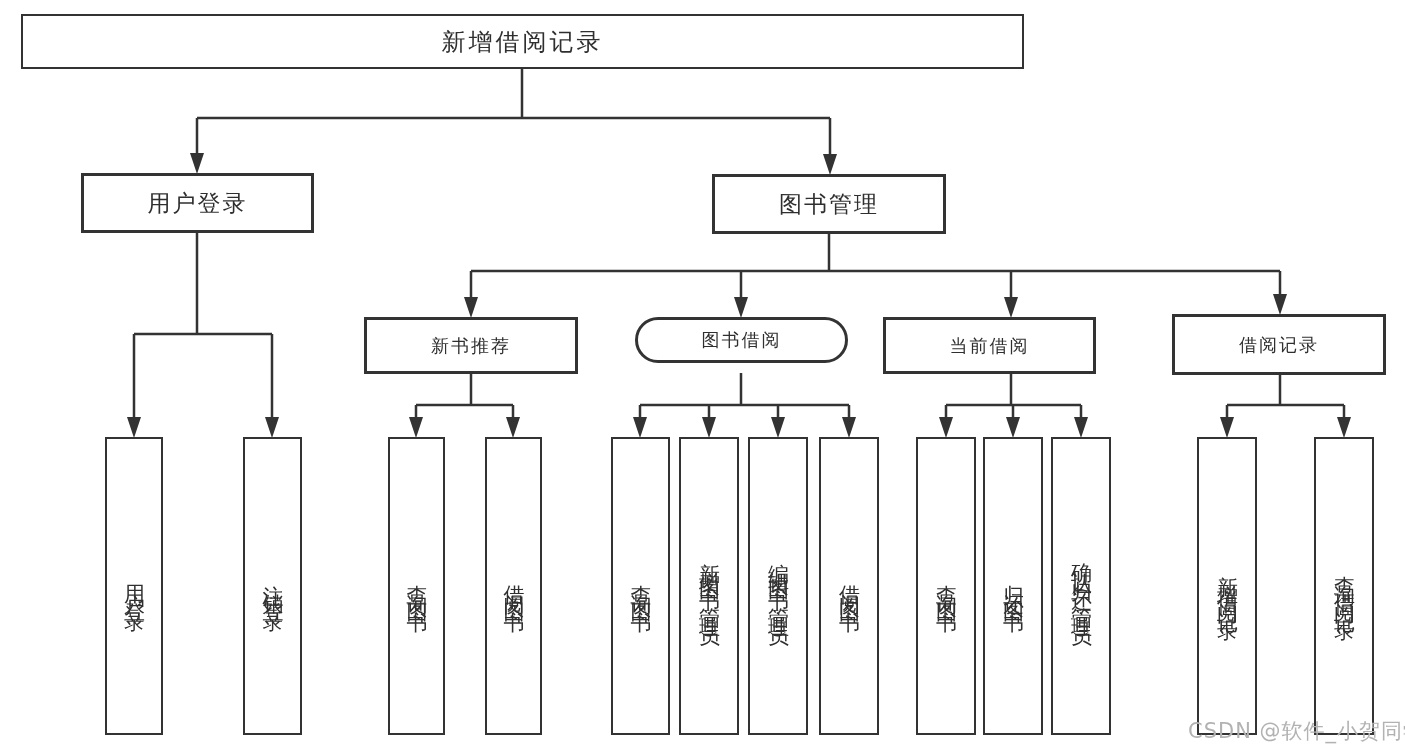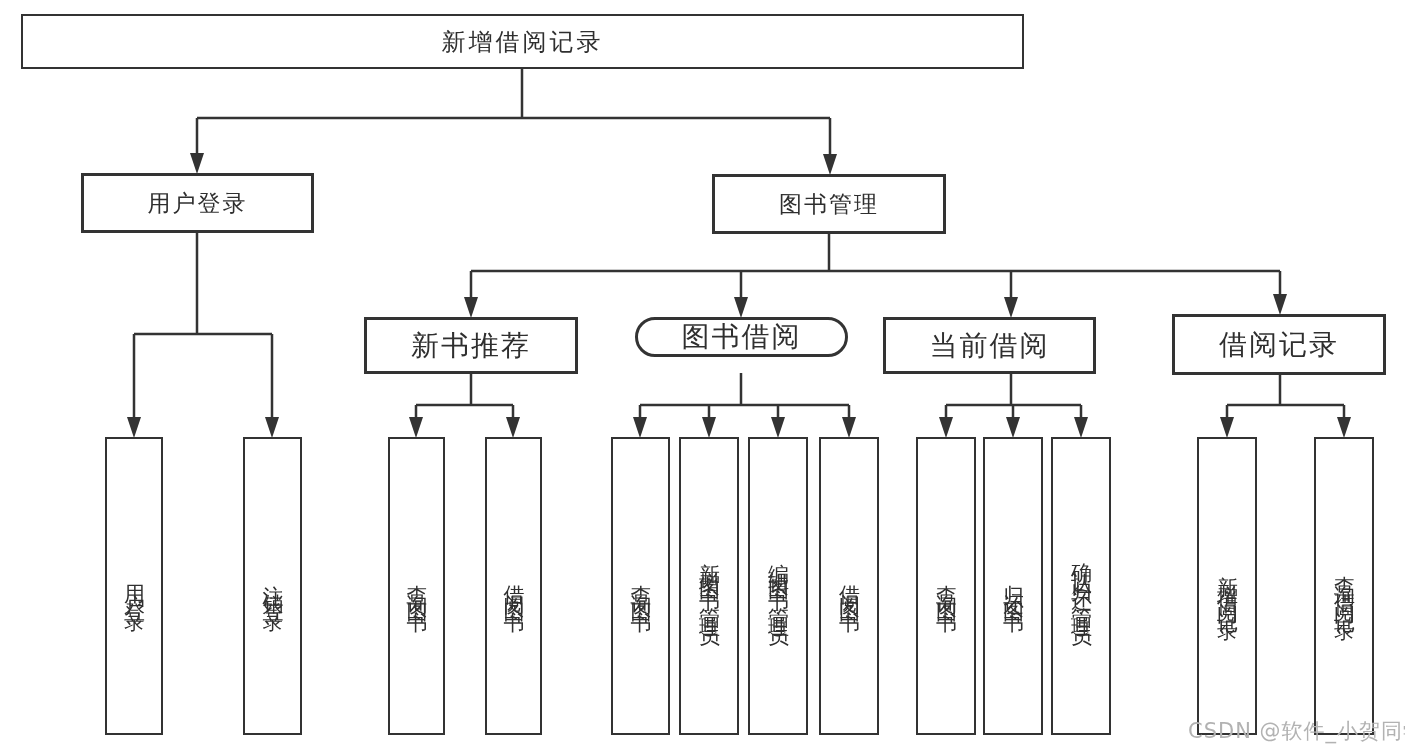--- a/index.html
+++ b/index.html
@@ -30,21 +30,21 @@
     background: #ffffff;
     border: 2px solid #333333;
     display: flex;
     align-items: center;
     justify-content: center;
     text-align: center;
     white-space: nowrap;
   }
   .root  { font-size: 24px; letter-spacing: 3px; }
   .lv2   { border-width: 3px; font-size: 23px; letter-spacing: 2px; }
-  .lv3   { border-width: 3px; font-size: 28px; letter-spacing: 2px; }
+  .lv3   { border-width: 3px; font-size: 18px; letter-spacing: 2px; }
   .leaf  {
     writing-mode: vertical-rl;
     text-orientation: mixed;
     font-size: 21px;
     letter-spacing: 9px;
     line-height: 1;
     white-space: normal;
   }
   .watermark {
     position: absolute;
@@ -104,21 +104,21 @@
       <polygon points="1337,417 1351,417 1344,438"></polygon>
     </g>
   </svg>
 
   <div class="box root" style="left:21px; top:14px; width:1003px; height:55px;">新增借阅记录</div>
 
   <div class="box lv2" style="left:81px; top:173px; width:233px; height:60px;">用户登录</div>
   <div class="box lv2" style="left:712px; top:174px; width:234px; height:60px;">图书管理</div>
 
   <div class="box lv3" style="left:364px; top:317px; width:214px; height:57px;">新书推荐</div>
-  <div class="box lv3" style="left:635px; top:317px; width:213px; height:40px;border-radius:25px;">图书借阅</div>
+  <div class="box lv3" style="left:635px; top:317px; width:213px; height:46px;border-radius:25px;">图书借阅</div>
   <div class="box lv3" style="left:883px; top:317px; width:213px; height:57px;">当前借阅</div>
   <div class="box lv3" style="left:1172px; top:314px; width:214px; height:61px;">借阅记录</div>
 
   <div class="box leaf" style="left:105px; top:437px; width:58px; height:298px;">用户登录</div>
   <div class="box leaf" style="left:243px; top:437px; width:59px; height:298px;">注销登录</div>
 
   <div class="box leaf" style="left:388px; top:437px; width:57px; height:298px;">查询图书</div>
   <div class="box leaf" style="left:485px; top:437px; width:57px; height:298px;">借阅图书</div>
 
   <div class="box leaf" style="left:611px; top:437px; width:59px; height:298px;">查询图书</div>

